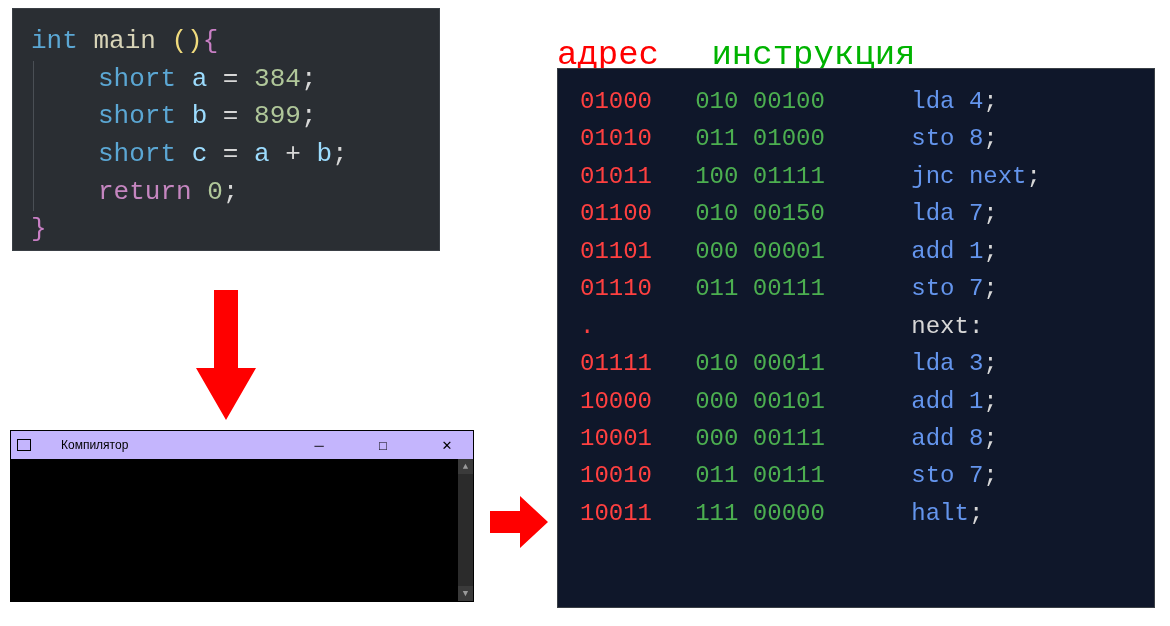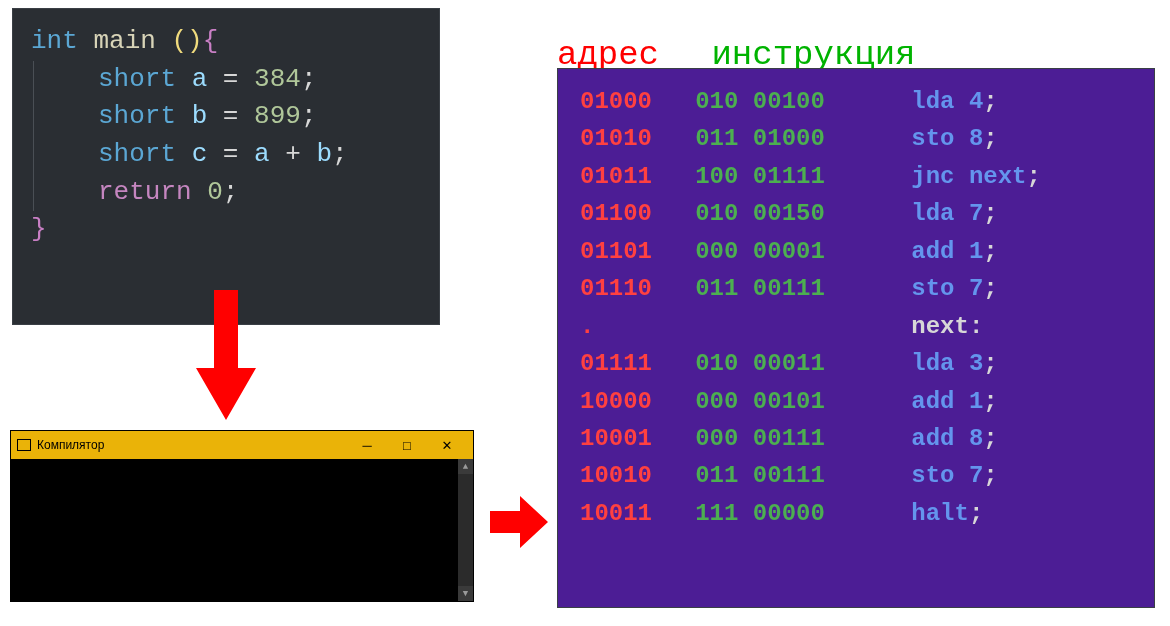--- a/index.html
+++ b/index.html
@@ -8,21 +8,21 @@
     height: 626px;
     background: #ffffff;
     font-family: 'Consolas', 'Courier New', monospace;
     position: relative;
   }
   .code-editor {
     position: absolute;
     left: 12px;
     top: 8px;
     width: 428px;
-    height: 317px;
+    height: 243px;
     background: #2a2e33;
     padding: 14px 18px;
     font-size: 26px;
     line-height: 1.45;
     border: 1px solid #3a3f45;
   }
   .code-line { white-space: pre; }
   .tok-type { color: #5ba7d4; }
   .tok-fn   { color: #d8d4b8; }
   .tok-pun  { color: #f0db7d; }
@@ -49,27 +49,28 @@
     position: absolute;
     left: 10px;
     top: 430px;
     width: 464px;
     height: 172px;
     border: 1px solid #000;
     background: #000;
   }
   .titlebar {
     height: 28px;
-    background: #eab308;
+    background: #c4b5fd;
     display: flex;
     align-items: center;
     padding: 0 6px;
     font-family: 'Segoe UI', Tahoma, sans-serif;
     font-size: 12px;
     color: #000;
+    gap: 24px;
   }
   .titlebar .icon-box {
     width: 14px;
     height: 12px;
     border: 1px solid #000;
     margin-right: 6px;
     position: relative;
   }
   .titlebar .title-text { flex: 1; }
   .titlebar .win-btn {
@@ -107,26 +108,25 @@
   .hdr-addr { color: #ff0000; }
   .hdr-instr{ color: #00b300; margin-left: 32px;}
   .hdr-asm  { color: #1e90ff; margin-left: 60px;}
 
   .asm-panel {
     position: absolute;
     left: 557px;
     top: 68px;
     width: 598px;
     height: 540px;
-    background: #4c1d95;
+    background: #0f172a;
     padding: 14px 22px 10px 22px;
     font-size: 24px;
     line-height: 1.56;
     border: 1px solid #3a3f45;
-    font-weight: bold;
   }
   .asm-row { white-space: pre; }
   .c-addr  { color: #ff4040; }
   .c-instr { color: #4CAF50; }
   .c-asm   { color: #6495ed; }
   .c-semi  { color: #d7d7d7; }
   .c-label { color: #d7d7d7; }
 
 </style>
 </head>

